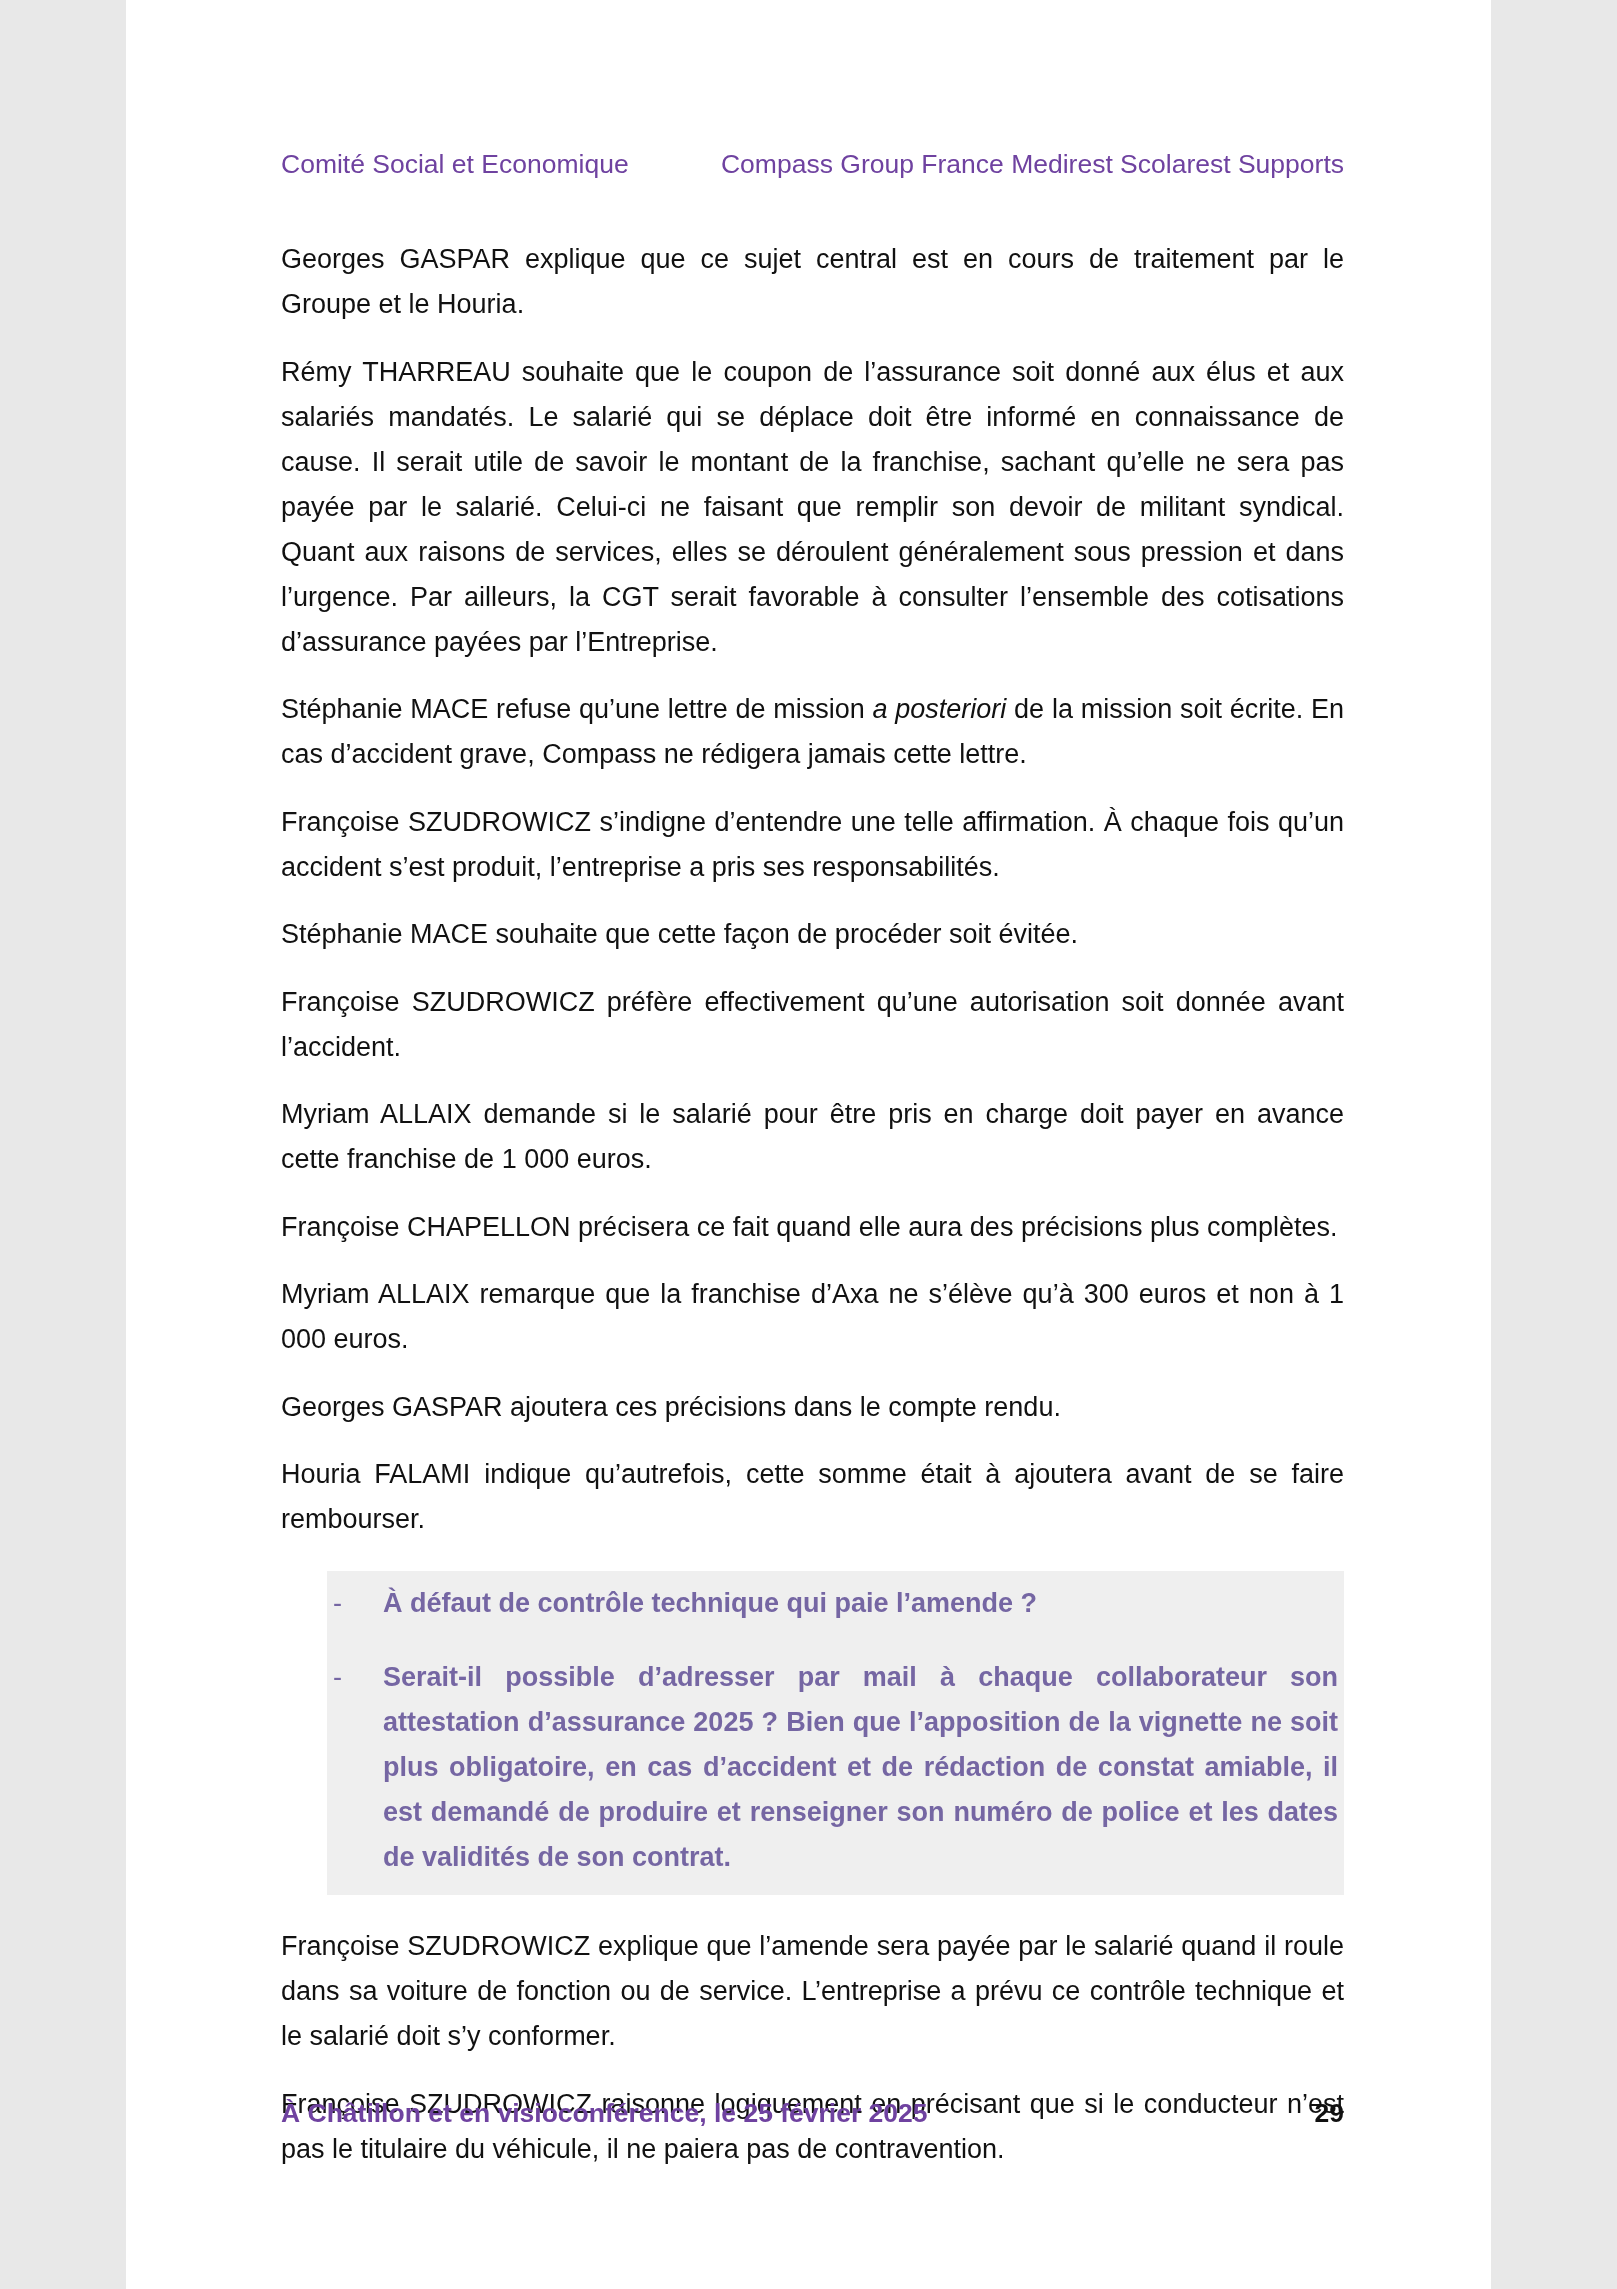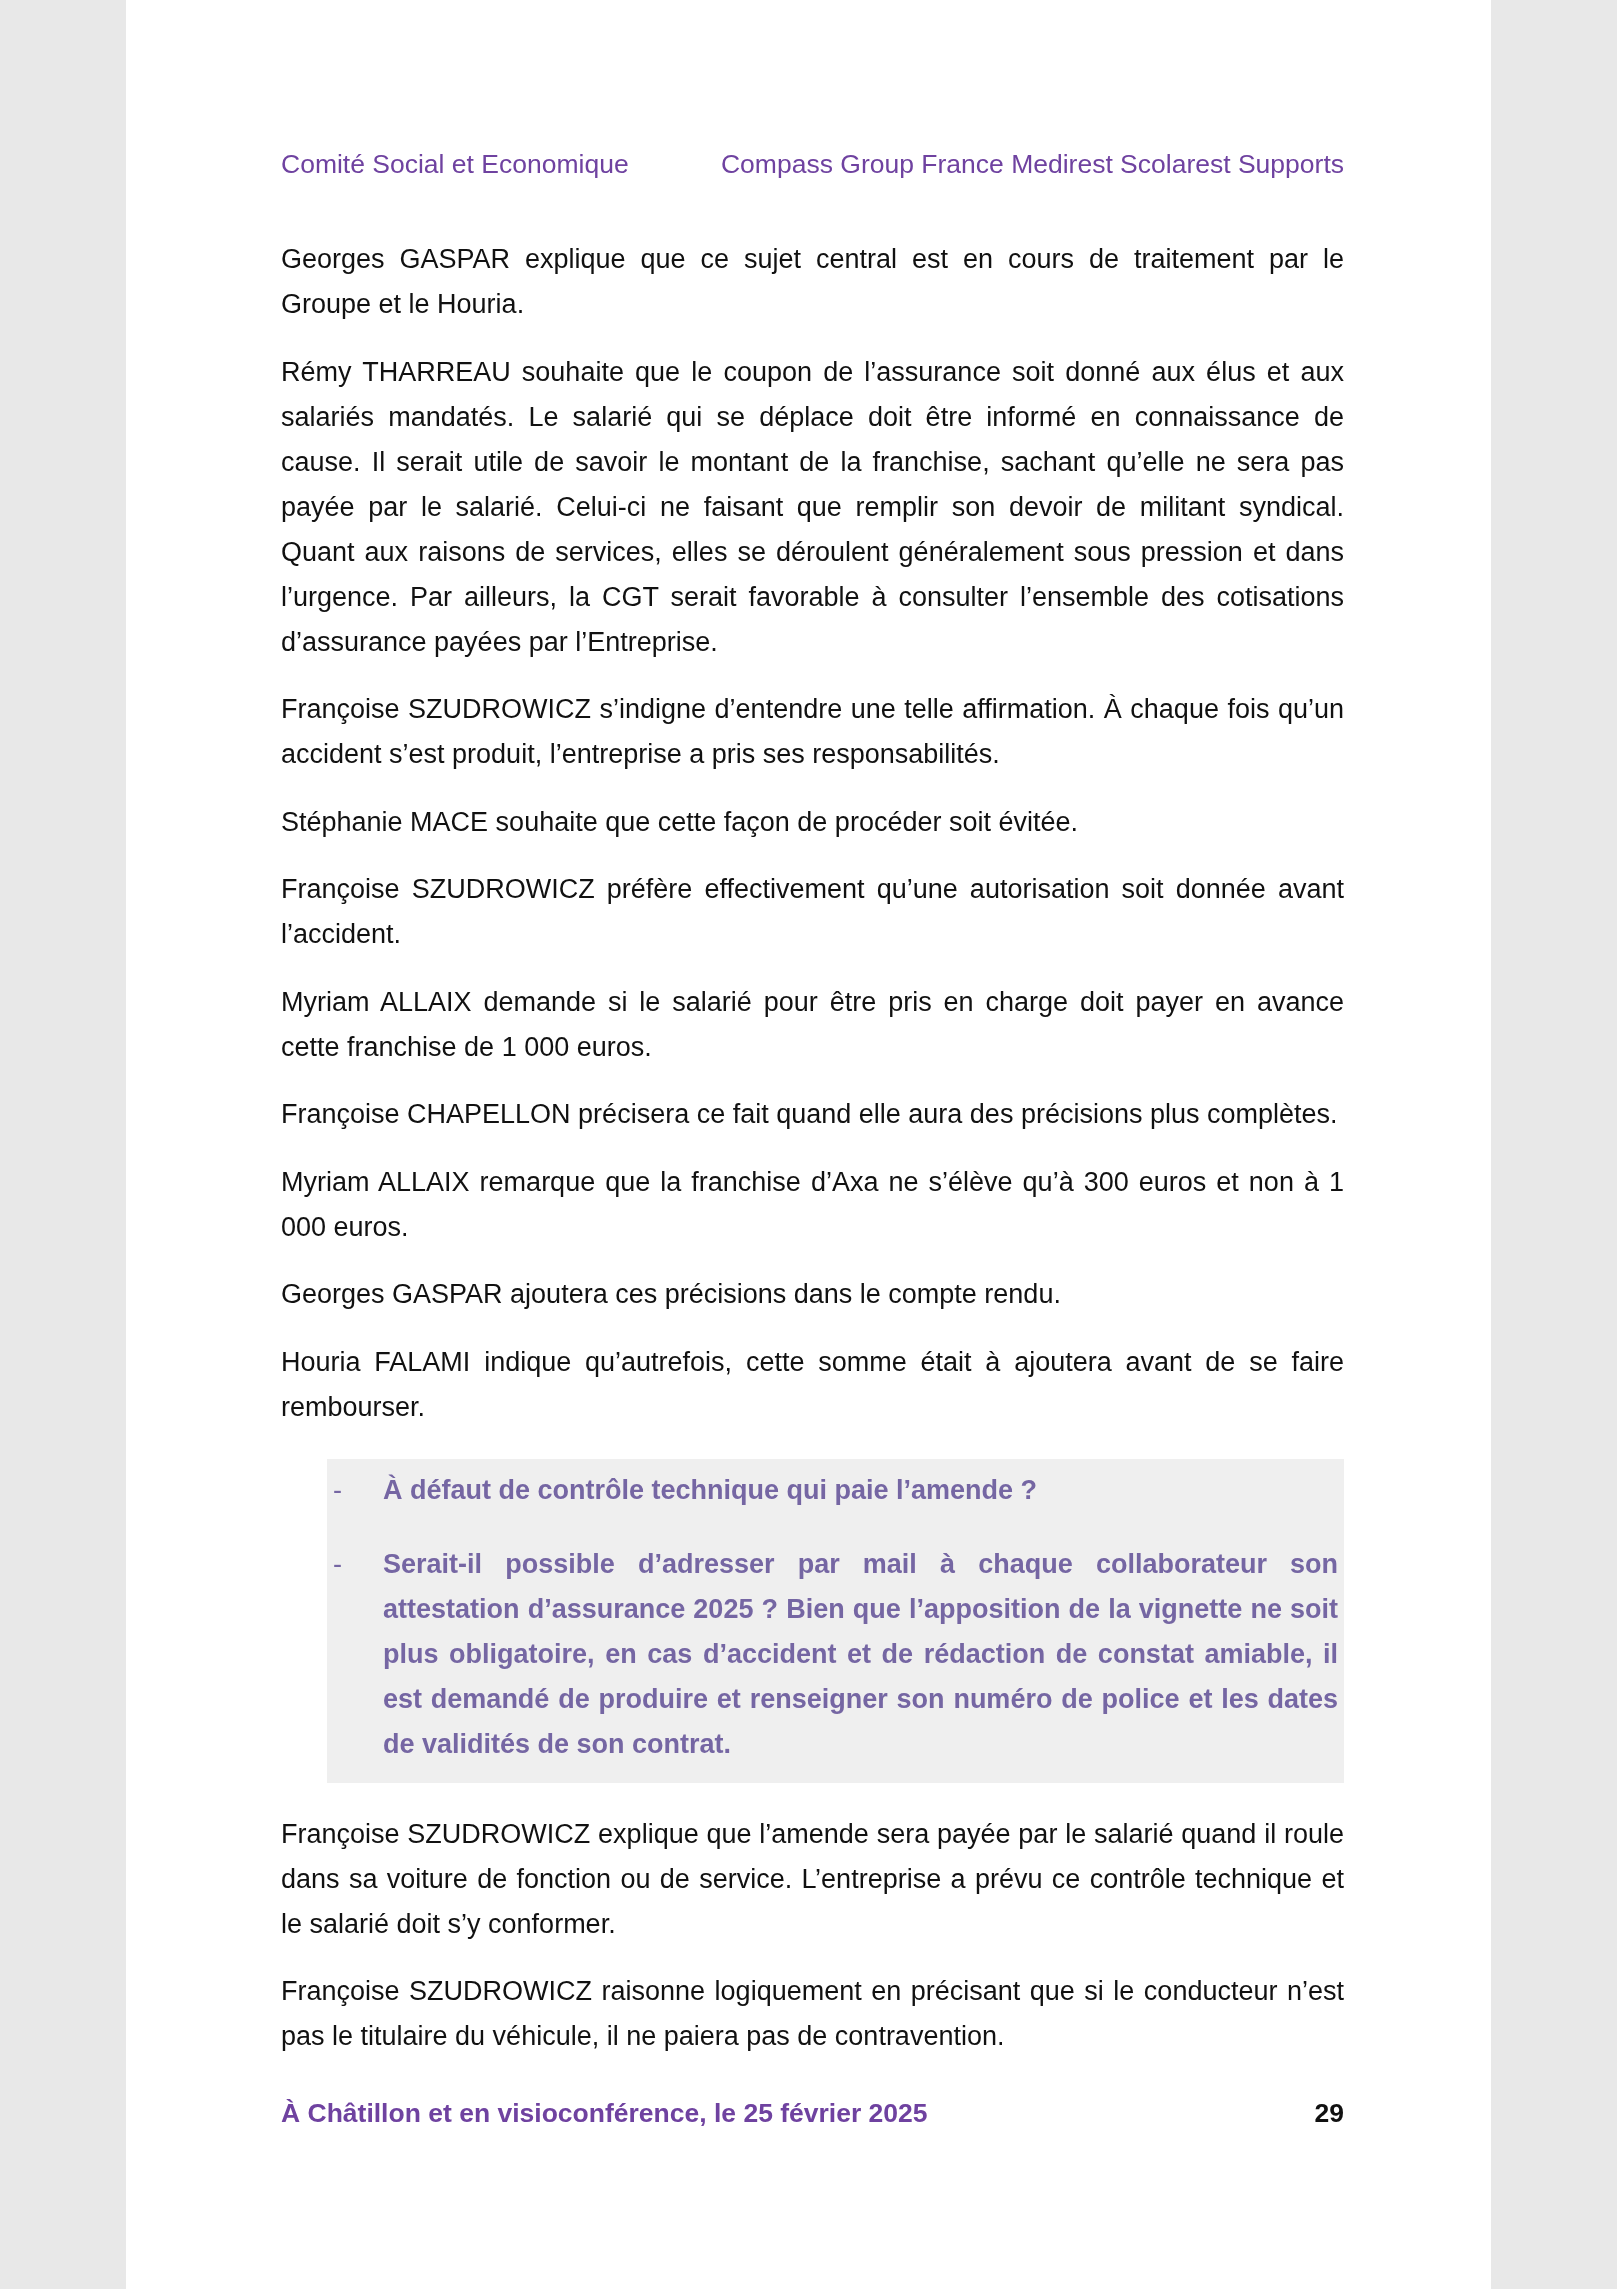--- a/index.html
+++ b/index.html
@@ -81,20 +81,21 @@
     <div class="page-header">
       <span>Comité Social et Economique</span>
       <span>Compass Group France Medirest Scolarest Supports</span>
     </div>
 
     <div class="body-text">
 
       <p class="para">Georges GASPAR explique que ce sujet central est en cours de traitement par le Groupe et le Houria.</p>
       <p class="para">Rémy THARREAU souhaite que le coupon de l’assurance soit donné aux élus et aux salariés mandatés. Le salarié qui se déplace doit être informé en connaissance de cause. Il serait utile de savoir le montant de la franchise, sachant qu’elle ne sera pas payée par le salarié. Celui-ci ne faisant que remplir son devoir de militant syndical. Quant aux raisons de services, elles se déroulent généralement sous pression et dans l’urgence. Par ailleurs, la CGT serait favorable à consulter l’ensemble des cotisations d’assurance payées par l’Entreprise.</p>
 
+      <p class="para"><span>Stéphanie MACE refuse qu’une lettre de mission </span><em>a posteriori</em><span> de la mission soit écrite. En cas d’accident grave, Compass ne rédigera jamais cette lettre.</span></p>
 
       <p class="para">Françoise SZUDROWICZ s’indigne d’entendre une telle affirmation. À chaque fois qu’un accident s’est produit, l’entreprise a pris ses responsabilités.</p>
       <p class="para">Stéphanie MACE souhaite que cette façon de procéder soit évitée.</p>
       <p class="para">Françoise SZUDROWICZ préfère effectivement qu’une autorisation soit donnée avant l’accident.</p>
       <p class="para">Myriam ALLAIX demande si le salarié pour être pris en charge doit payer en avance cette franchise de 1 000 euros.</p>
       <p class="para">Françoise CHAPELLON précisera ce fait quand elle aura des précisions plus complètes.</p>
       <p class="para">Myriam ALLAIX remarque que la franchise d’Axa ne s’élève qu’à 300 euros et non à 1 000 euros.</p>
       <p class="para">Georges GASPAR ajoutera ces précisions dans le compte rendu.</p>
       <p class="para">Houria FALAMI indique qu’autrefois, cette somme était à ajoutera avant de se faire rembourser.</p>
 

